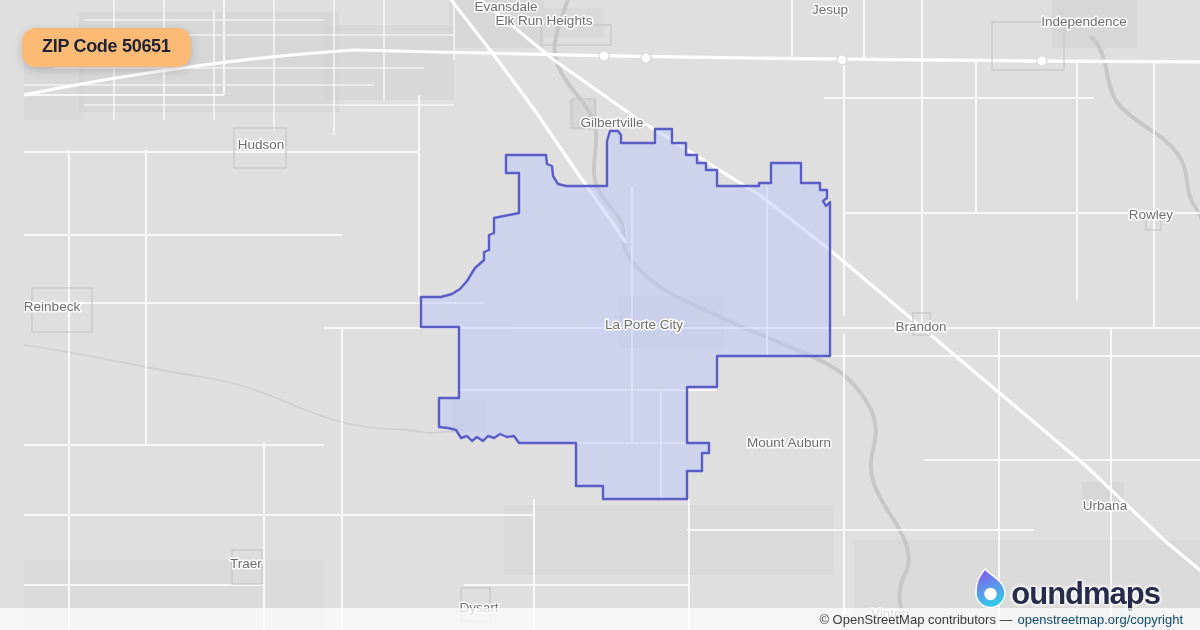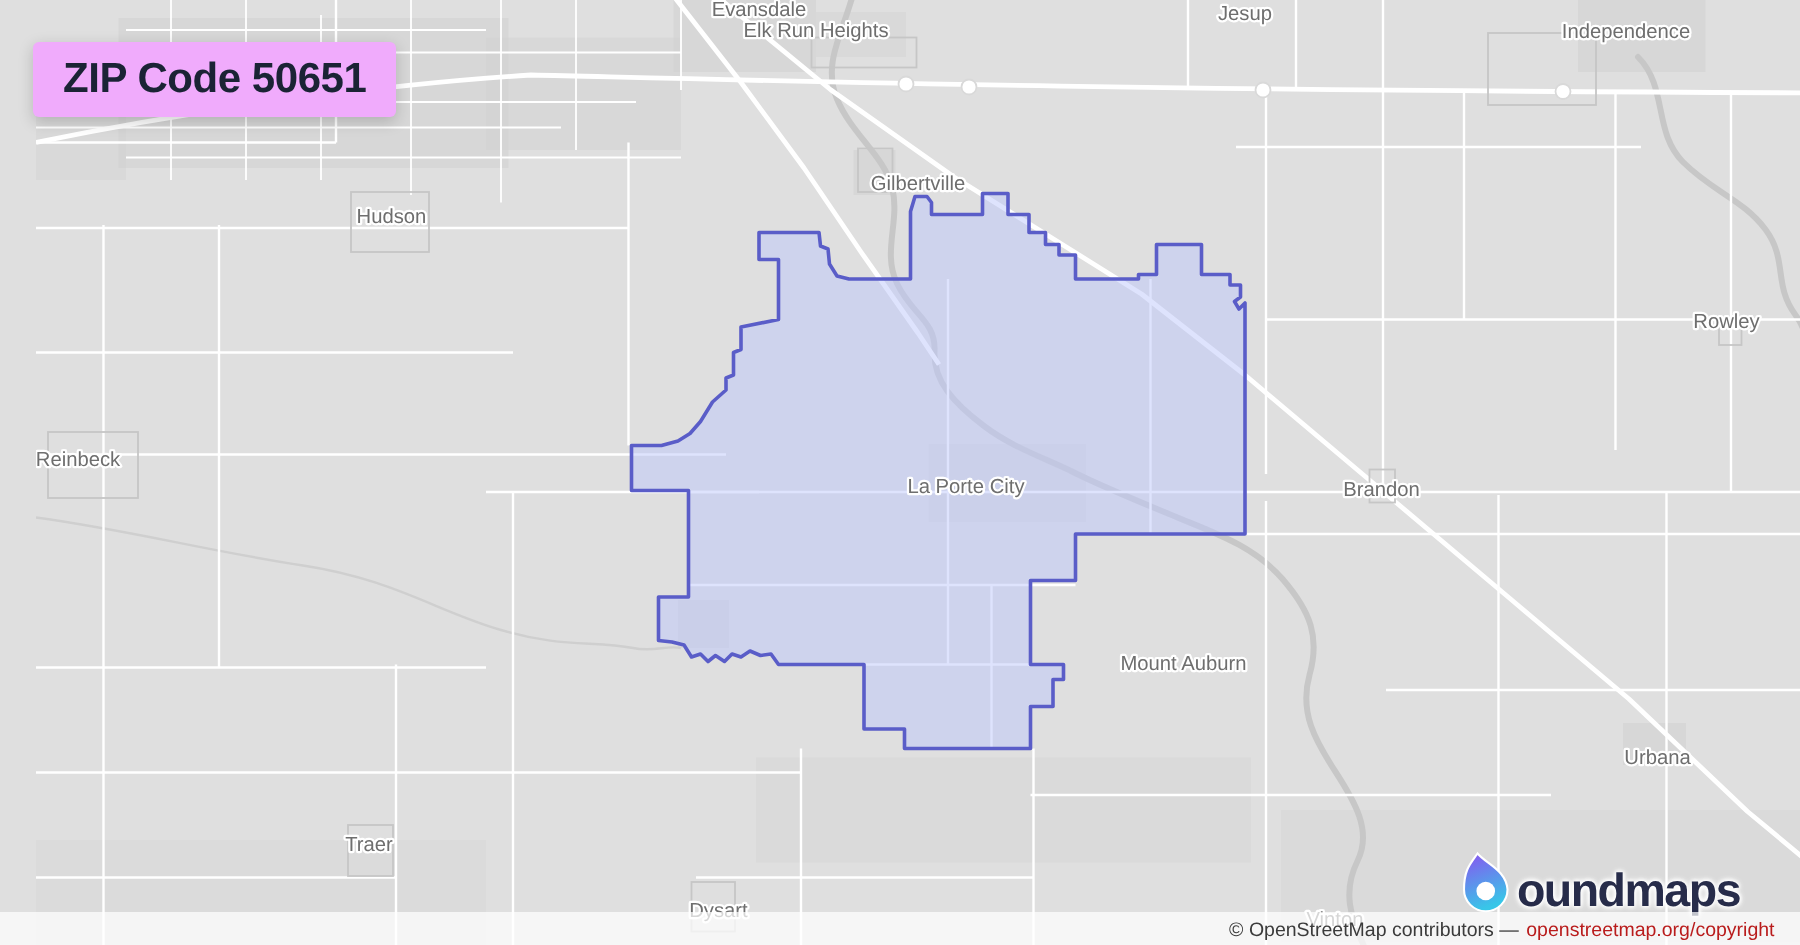--- a/index.html
+++ b/index.html
@@ -5,34 +5,34 @@
   html,body{margin:0;padding:0;}
   body{
     width:1200px;height:630px;overflow:hidden;position:relative;
     font-family:"Liberation Sans",sans-serif;background:#dfdfdf;
   }
   #map-wrap{position:absolute;inset:0;padding-left:24px;}
   svg{display:block;}
 
   .badge{
     position:absolute;left:22px;top:28px;
-    background:#f0abfc;border-radius:4px;
+    background:#fdba74;border-radius:14px;
     padding:8px 20px 10px 20px;
     box-shadow:0 3px 10px rgba(0,0,0,.18);
-    font-size:28px;font-weight:bold;color:#1b2335;letter-spacing:-.3px;
+    font-size:18px;font-weight:bold;color:#1b2335;letter-spacing:-.3px;
   }
 
   .attribution{
     position:absolute;left:0;right:0;bottom:0;height:22px;
     background:rgba(255,255,255,.72);
     display:flex;align-items:center;justify-content:flex-end;
     padding-right:17px;gap:5px;
     font-size:13px;color:#3b3b3b;
   }
-  .attribution .attr-link{color:#b91c1c;text-decoration:none;cursor:pointer;}
+  .attribution .attr-link{color:#0c4a6e;text-decoration:none;cursor:pointer;}
 
   .logo{
     position:absolute;right:40px;bottom:21px;
     display:flex;align-items:flex-end;justify-content:center;
   }
   .logo .wordmark{
     font-size:31px;font-weight:bold;color:#272c4a;letter-spacing:-1px;
     line-height:1;margin-left:2px;
     text-shadow:0 0 3px #fff,0 0 3px #fff,0 0 4px #fff,0 0 5px #fff;
   }

